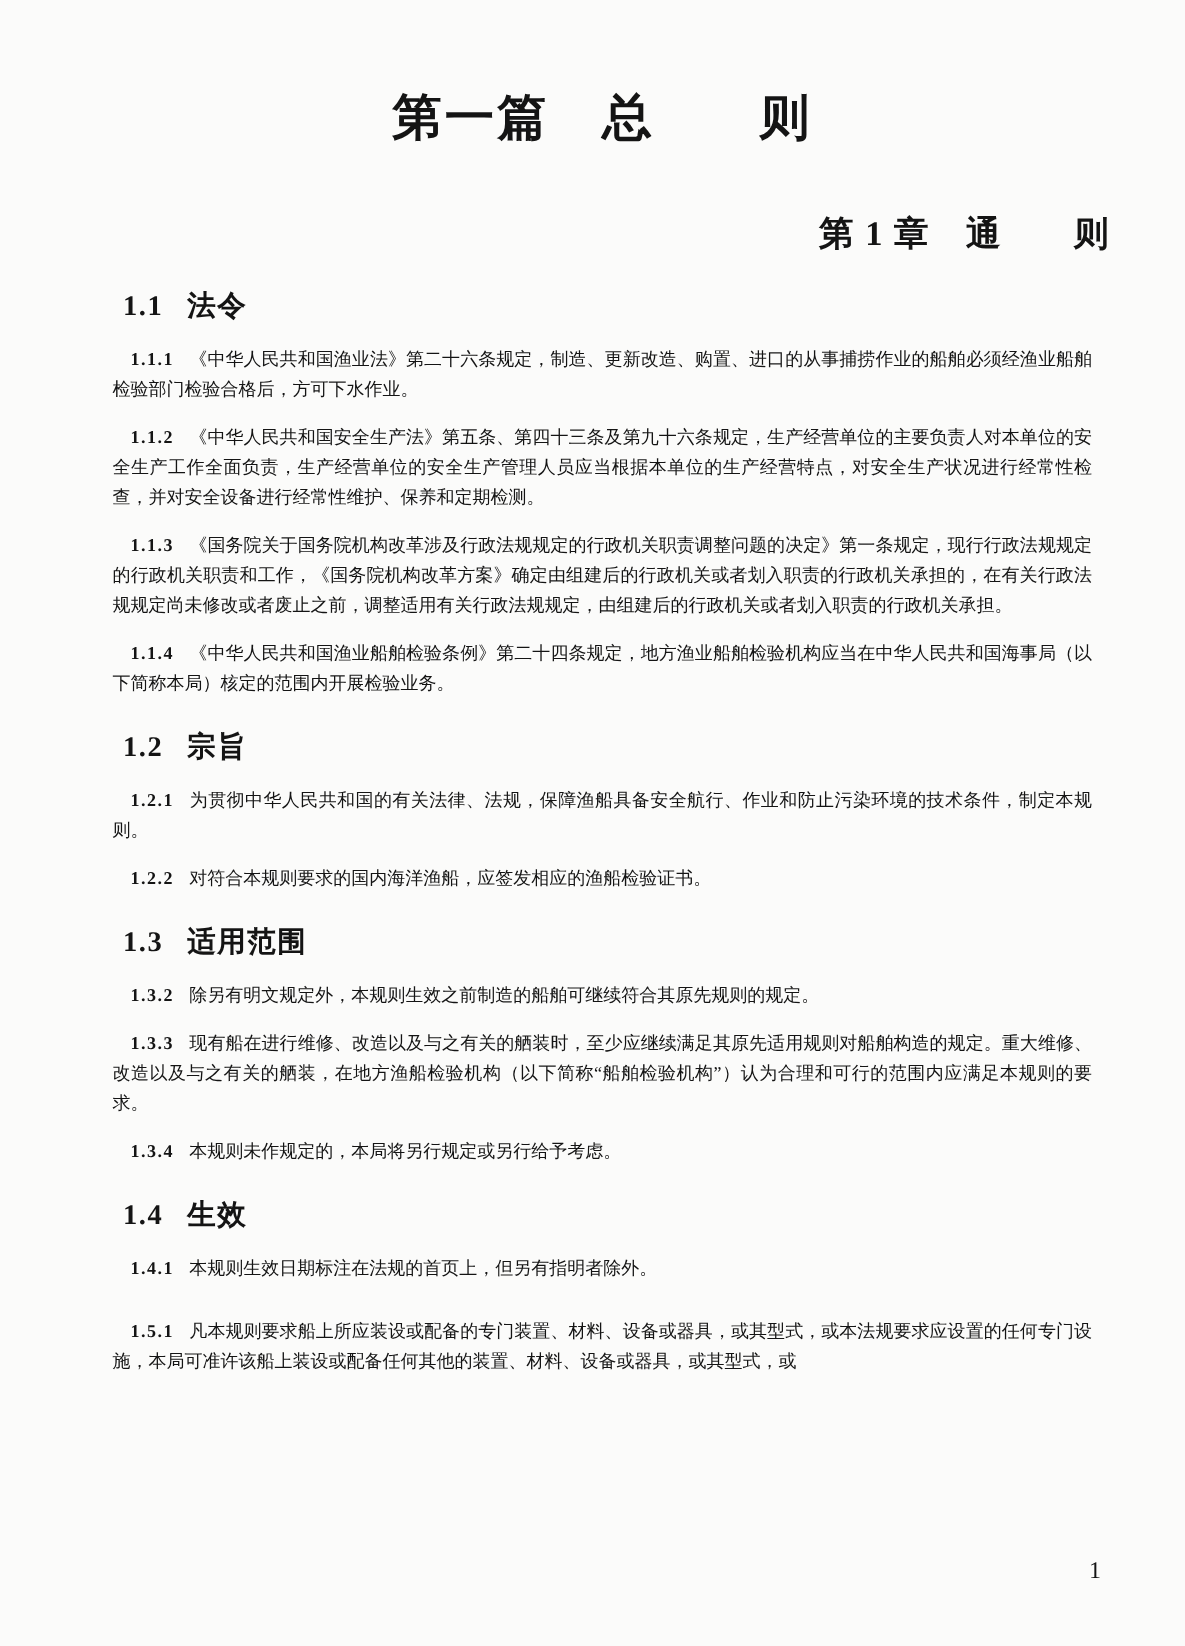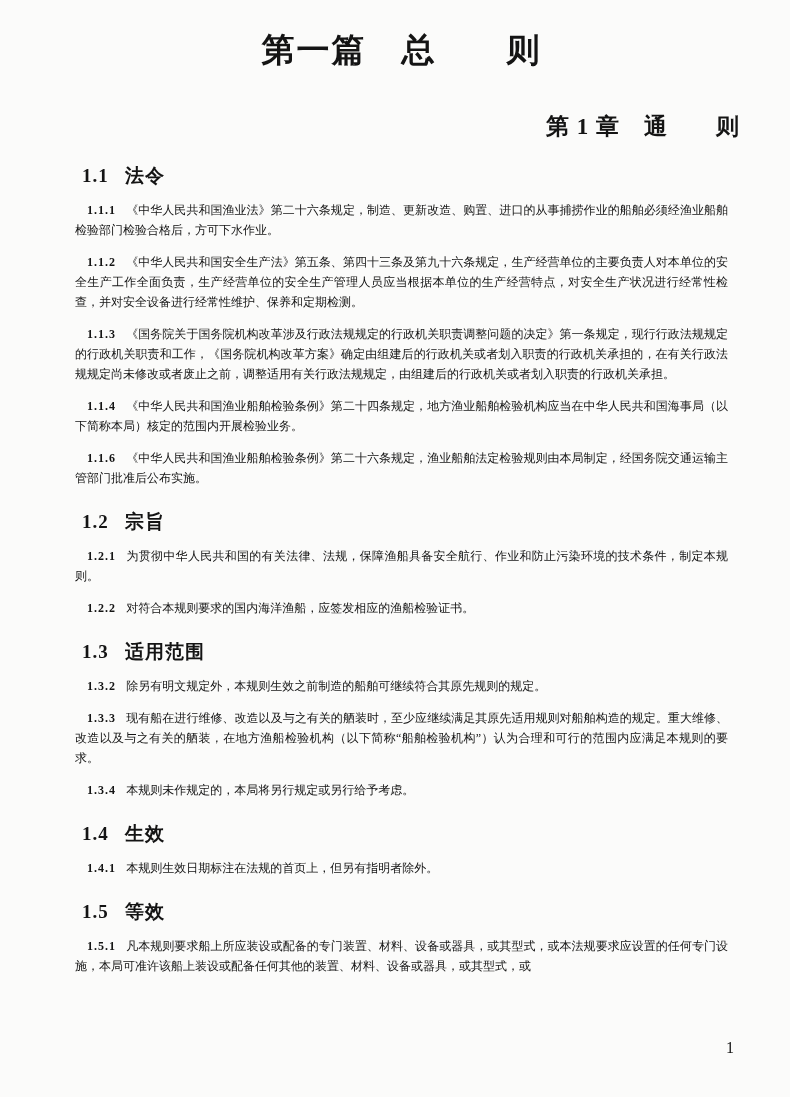--- a/index.html
+++ b/index.html
@@ -16,21 +16,21 @@
     left:0; top:0;
     width:790px; height:1097px;
   }
   .content {
     position:absolute;
     left:63px;
     top:0;
     width:677px;
   }
   .part-title {
-    margin-top:30px;
+    margin-top:59px;
     text-align:center;
     font-size:33px;
     font-weight:bold;
     letter-spacing:2px;
     line-height:1.25;
   }
   .chapter-title {
     margin-top:42px;
     text-align:right;
     font-size:23px;
@@ -87,21 +87,20 @@
     <h2 class="chapter-title">第 1 章　通　　则</h2>
 
     <section class="sec">
       <div class="sec-heading">
         <span class="sec-num">1.1</span><span class="sec-title">法令</span>
       </div>
       <p class="para"><span class="para-num">1.1.1</span><span class="para-text">《中华人民共和国渔业法》第二十六条规定，制造、更新改造、购置、进口的从事捕捞作业的船舶必须经渔业船舶检验部门检验合格后，方可下水作业。</span></p>
       <p class="para"><span class="para-num">1.1.2</span><span class="para-text">《中华人民共和国安全生产法》第五条、第四十三条及第九十六条规定，生产经营单位的主要负责人对本单位的安全生产工作全面负责，生产经营单位的安全生产管理人员应当根据本单位的生产经营特点，对安全生产状况进行经常性检查，并对安全设备进行经常性维护、保养和定期检测。</span></p>
       <p class="para"><span class="para-num">1.1.3</span><span class="para-text">《国务院关于国务院机构改革涉及行政法规规定的行政机关职责调整问题的决定》第一条规定，现行行政法规规定的行政机关职责和工作，《国务院机构改革方案》确定由组建后的行政机关或者划入职责的行政机关承担的，在有关行政法规规定尚未修改或者废止之前，调整适用有关行政法规规定，由组建后的行政机关或者划入职责的行政机关承担。</span></p>
       <p class="para"><span class="para-num">1.1.4</span><span class="para-text">《中华人民共和国渔业船舶检验条例》第二十四条规定，地方渔业船舶检验机构应当在中华人民共和国海事局（以下简称本局）核定的范围内开展检验业务。</span></p>
-      <p class="para"><span class="para-num">1.1.6</span><span class="para-text">《中华人民共和国渔业船舶检验条例》第二十六条规定，渔业船舶法定检验规则由本局制定，经国务院交通运输主管部门批准后公布实施。</span></p>
     </section>
 
     <section class="sec">
       <div class="sec-heading">
         <span class="sec-num">1.2</span><span class="sec-title">宗旨</span>
       </div>
       <p class="para"><span class="para-num">1.2.1</span><span class="para-text">为贯彻中华人民共和国的有关法律、法规，保障渔船具备安全航行、作业和防止污染环境的技术条件，制定本规则。</span></p>
       <p class="para"><span class="para-num">1.2.2</span><span class="para-text">对符合本规则要求的国内海洋渔船，应签发相应的渔船检验证书。</span></p>
     </section>
 
@@ -115,22 +114,19 @@
     </section>
 
     <section class="sec">
       <div class="sec-heading">
         <span class="sec-num">1.4</span><span class="sec-title">生效</span>
       </div>
       <p class="para"><span class="para-num">1.4.1</span><span class="para-text">本规则生效日期标注在法规的首页上，但另有指明者除外。</span></p>
     </section>
 
     <section class="sec">
-      <div class="sec-heading">
-        <span class="sec-num">1.5</span><span class="sec-title">等效</span>
-      </div>
       <p class="para"><span class="para-num">1.5.1</span><span class="para-text">凡本规则要求船上所应装设或配备的专门装置、材料、设备或器具，或其型式，或本法规要求应设置的任何专门设施，本局可准许该船上装设或配备任何其他的装置、材料、设备或器具，或其型式，或</span></p>
     </section>
 
   </div>
 
   <div class="page-num">1</div>
 </div>
 
 </body></html>

